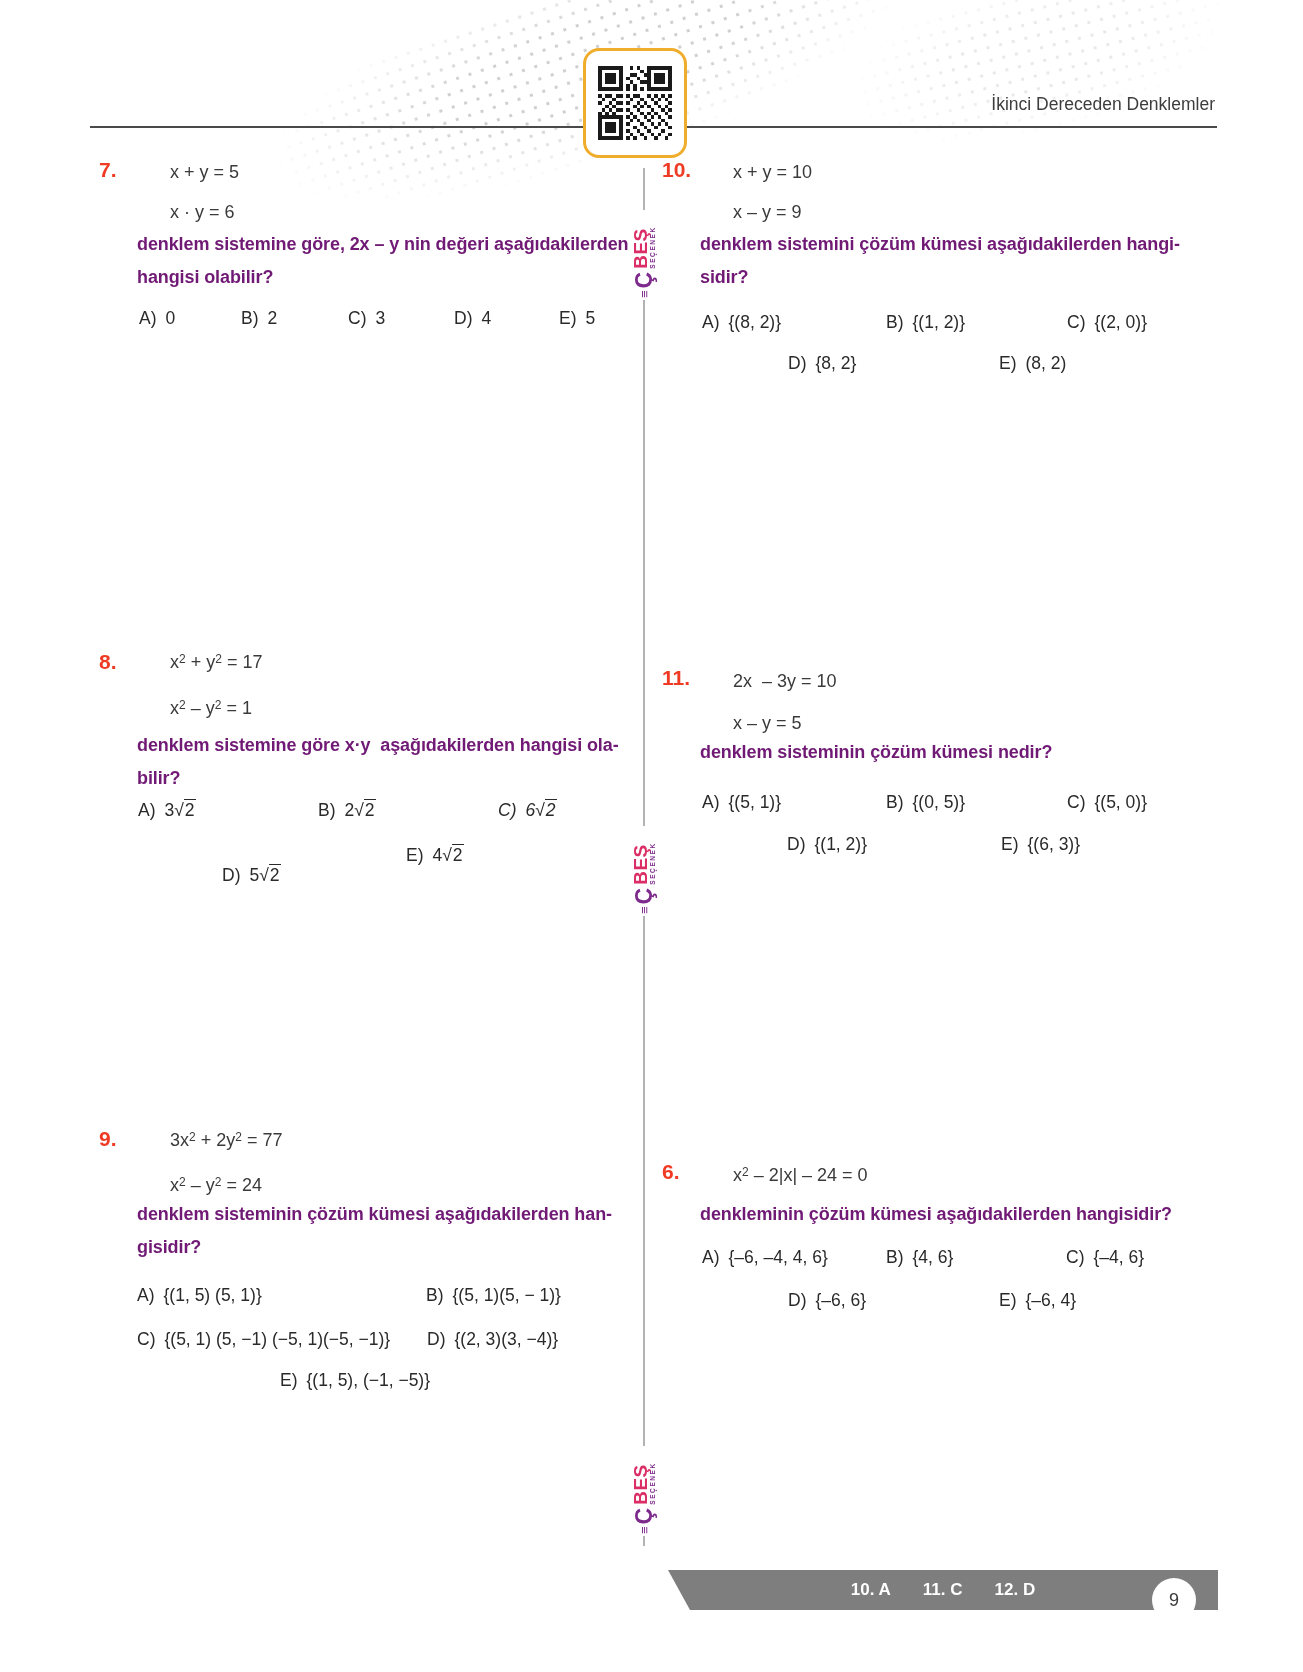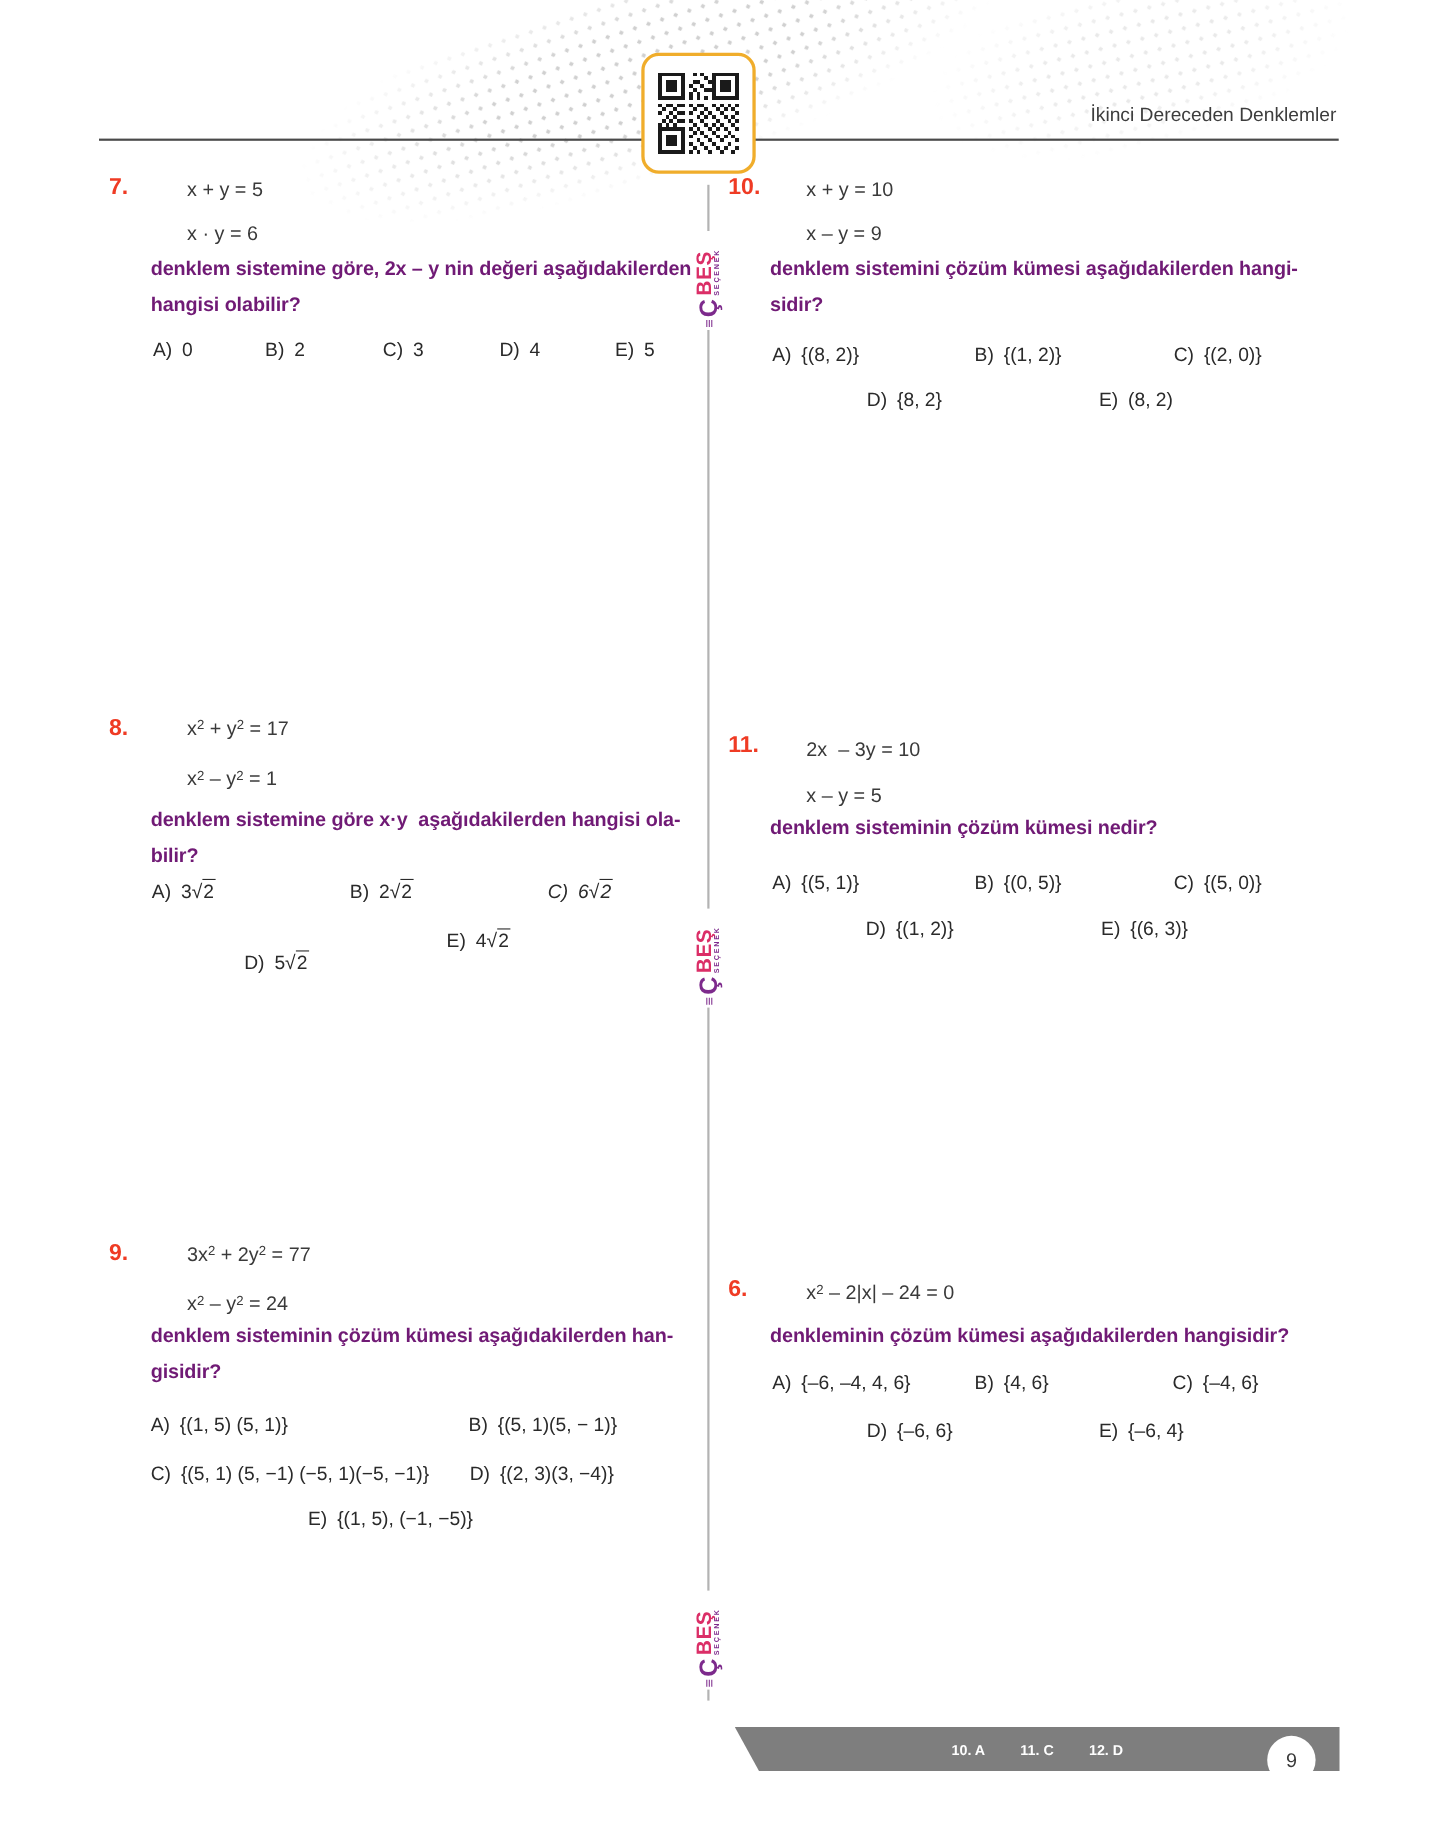--- a/index.html
+++ b/index.html
@@ -44,21 +44,21 @@
   .vinc{border-top:1.6px solid currentColor;padding:0 1px;}
 
   
   .footer-yellow{position:absolute;left:90px;top:1570px;width:566px;height:40px;background:#f4a71d;
     clip-path:polygon(0 0,calc(100% - 22px) 0,100% 100%,0 100%);
     display:flex;align-items:center;justify-content:center;gap:32px;
     color:#fff;font-weight:700;font-size:16.5px;z-index:2;}
   .footer-gray{position:absolute;left:668px;top:1570px;width:550px;height:40px;background:#7e7e7e;
     clip-path:polygon(0 0,100% 0,100% 100%,22px 100%);
     display:flex;align-items:center;justify-content:center;gap:32px;
-    box-sizing:border-box;color:#fff;font-weight:700;font-size:13px;z-index:2;}
+    box-sizing:border-box;color:#fff;font-weight:700;font-size:17px;z-index:2;}
   .page-badge{position:absolute;left:1152px;top:1578px;width:44px;height:44px;background:#fff;
     border-radius:50%;display:flex;align-items:center;justify-content:center;
     font-size:18px;color:#3a3a3a;z-index:4;}
 </style>
 </head>
 <body>
 
 <div id="page">
 
   <div class="halftone"></div>

